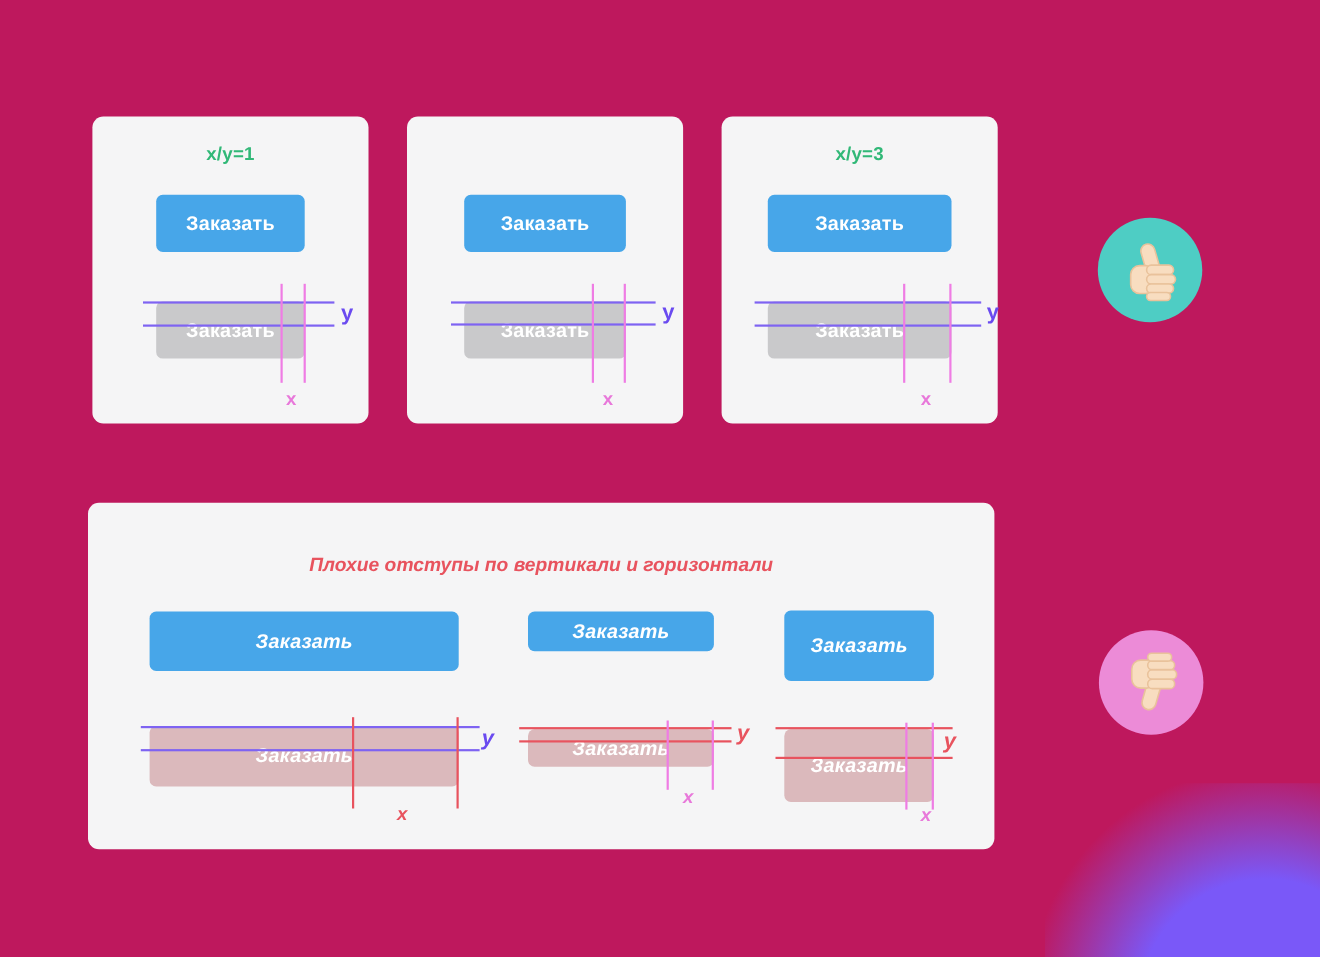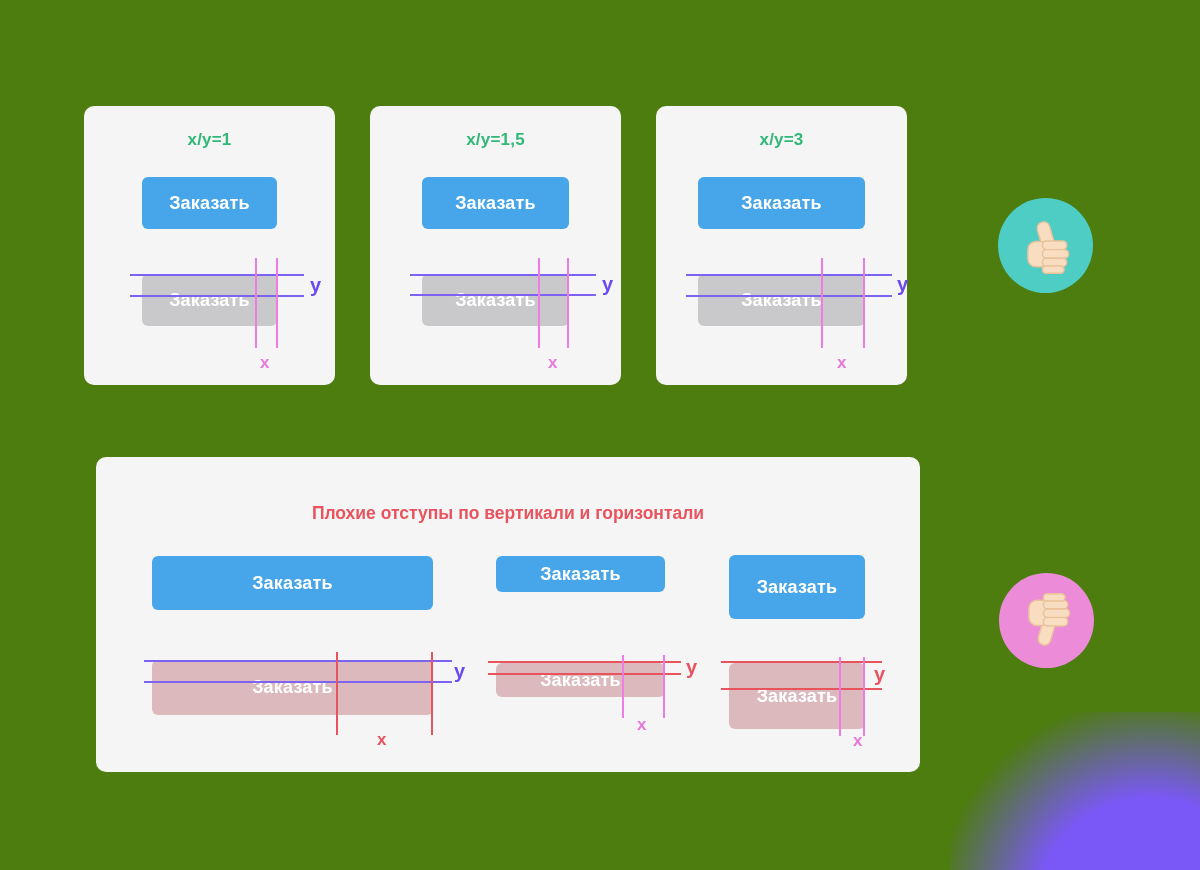--- a/index.html
+++ b/index.html
@@ -1,17 +1,17 @@
 <!DOCTYPE html>
 <html><head>
 <meta charset="utf-8">
 <style>
   html,body{margin:0;padding:0;background:#ffffff;}
   .canvas{
-    position:relative;width:1200px;height:870px;background:#4d7c0f;
+    position:relative;width:1200px;height:870px;background:#be185d;
     overflow:hidden;font-family:"Liberation Sans",sans-serif;
   }
   .card{position:absolute;background:#f5f5f6;border-radius:10px;}
   .card-title{
     position:absolute;top:24px;left:0;width:100%;text-align:center;
     font-size:17px;font-weight:bold;color:#31b877;letter-spacing:.2px;
   }
   .bad-title{
     position:absolute;top:46px;left:0;width:100%;text-align:center;
     font-size:17.5px;font-weight:bold;color:#e8535e;
@@ -58,21 +58,20 @@
     <div class="btn gray" style="left:58px;top:168px;width:135px;height:52px;">Заказать</div>
     <div class="hline" style="left:46px;top:168px;width:174px;"></div>
     <div class="hline" style="left:46px;top:189px;width:174px;"></div>
     <div class="vline" style="left:171px;top:152px;height:90px;"></div>
     <div class="vline" style="left:192px;top:152px;height:90px;"></div>
     <div class="axis-y" style="left:226px;top:168px;">y</div>
     <div class="axis-x" style="left:176px;top:247px;">x</div>
   </section>
 
   <section class="card" style="left:370px;top:106px;width:251px;height:279px;">
-    <div class="card-title">x/y=1,5</div>
     <div class="btn blue" style="left:52px;top:71px;width:147px;height:52px;">Заказать</div>
     <div class="btn gray" style="left:52px;top:168px;width:147px;height:52px;">Заказать</div>
     <div class="hline" style="left:40px;top:168px;width:186px;"></div>
     <div class="hline" style="left:40px;top:188px;width:186px;"></div>
     <div class="vline" style="left:168px;top:152px;height:90px;"></div>
     <div class="vline" style="left:197px;top:152px;height:90px;"></div>
     <div class="axis-y" style="left:232px;top:167px;">y</div>
     <div class="axis-x" style="left:178px;top:247px;">x</div>
   </section>
 
@@ -81,21 +80,21 @@
     <div class="btn blue" style="left:42px;top:71px;width:167px;height:52px;">Заказать</div>
     <div class="btn gray" style="left:42px;top:168px;width:167px;height:52px;">Заказать</div>
     <div class="hline" style="left:30px;top:168px;width:206px;"></div>
     <div class="hline" style="left:30px;top:189px;width:206px;"></div>
     <div class="vline" style="left:165px;top:152px;height:90px;"></div>
     <div class="vline" style="left:207px;top:152px;height:90px;"></div>
     <div class="axis-y" style="left:241px;top:167px;">y</div>
     <div class="axis-x" style="left:181px;top:247px;">x</div>
   </section>
 
-  <section class="card" style="left:96px;top:457px;width:824px;height:315px;">
+  <section class="card" style="left:80px;top:457px;width:824px;height:315px;font-style:italic;">
     <div class="bad-title">Плохие отступы по вертикали и горизонтали</div>
 
     <div class="btn blue" style="left:56px;top:99px;width:281px;height:54px;">Заказать</div>
     <div class="btn rose" style="left:56px;top:203px;width:281px;height:55px;">Заказать</div>
     <div class="hline" style="left:48px;top:203px;width:308px;"></div>
     <div class="hline" style="left:48px;top:224px;width:308px;"></div>
     <div class="vline red" style="left:240px;top:195px;height:83px;"></div>
     <div class="vline red" style="left:335px;top:195px;height:83px;"></div>
     <div class="axis-y" style="left:358px;top:203px;">y</div>
     <div class="axis-x red" style="left:281px;top:273px;">x</div>

